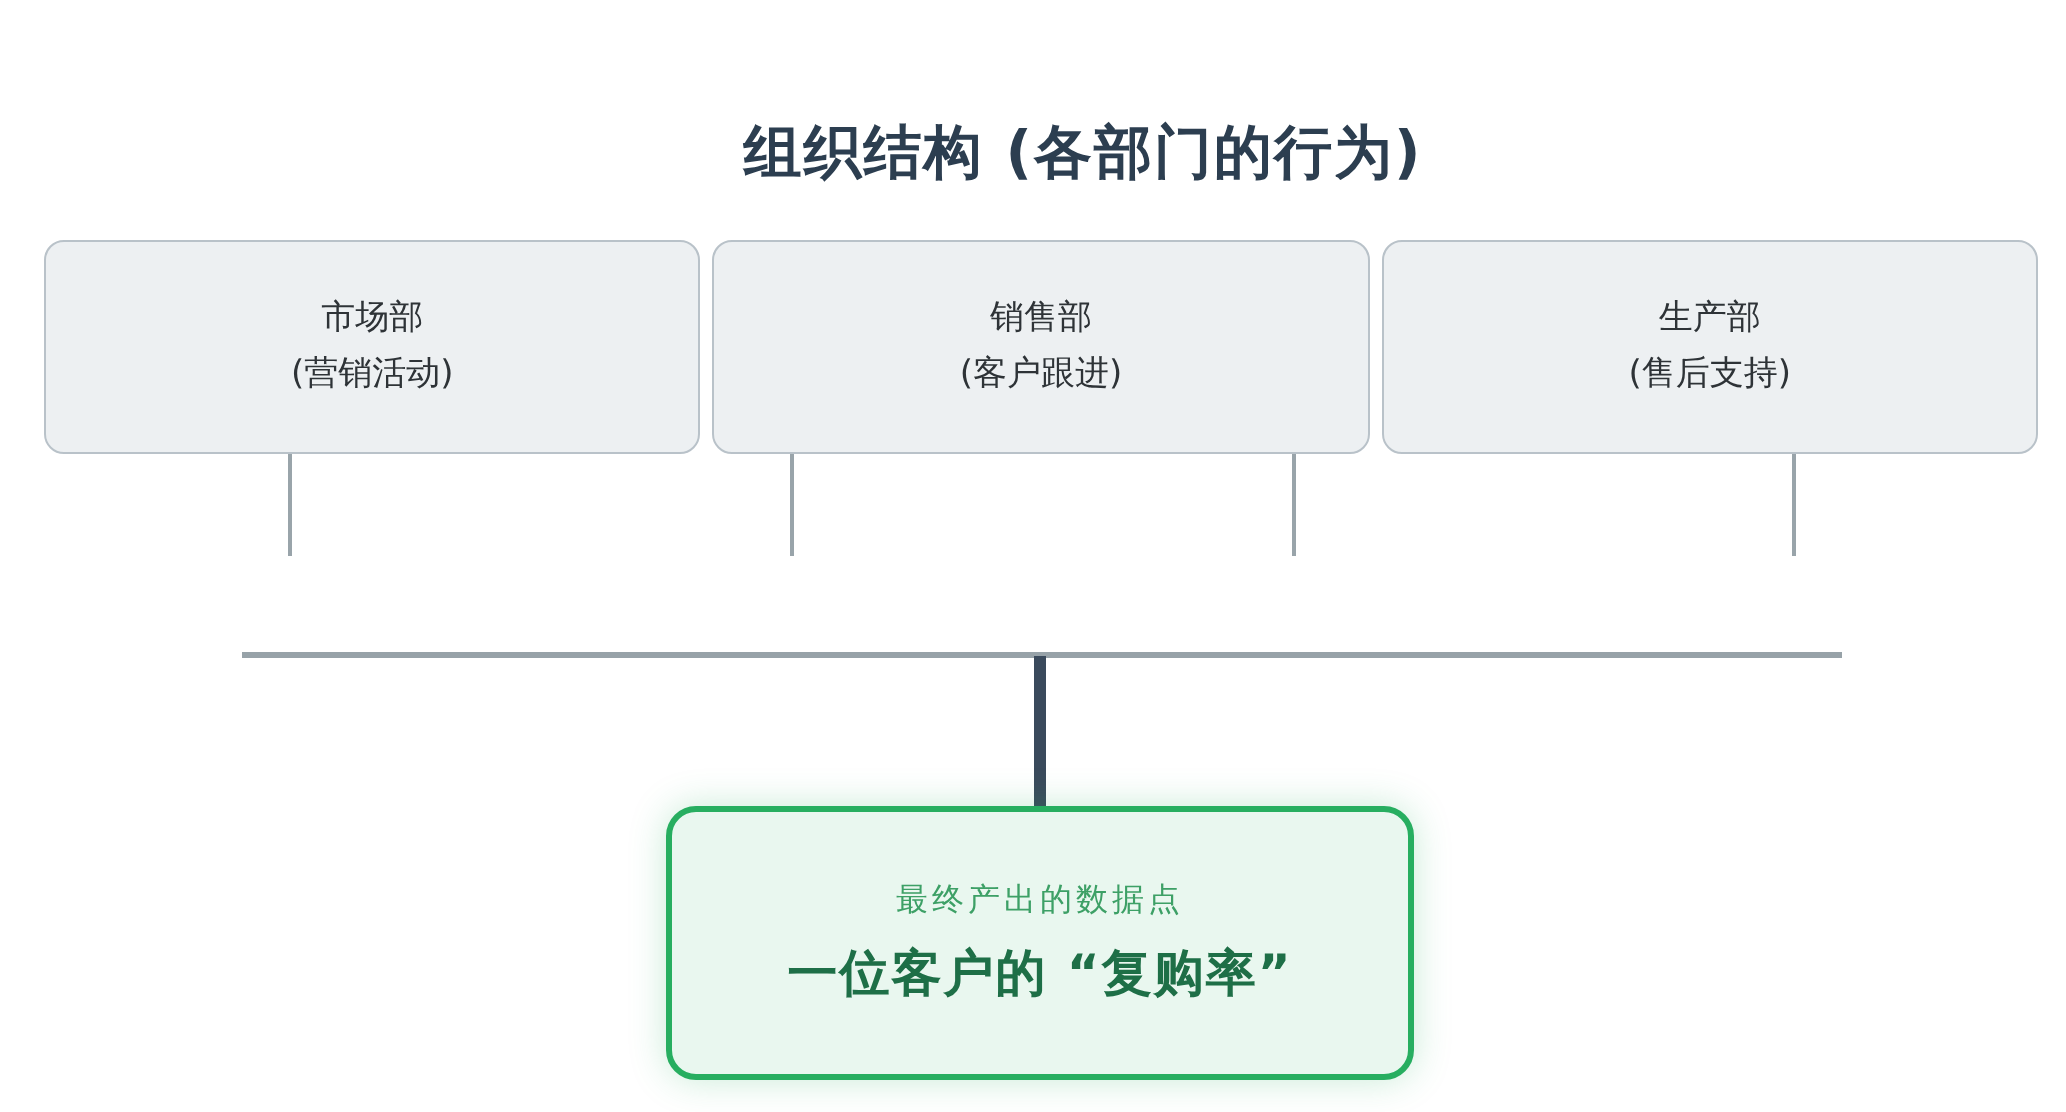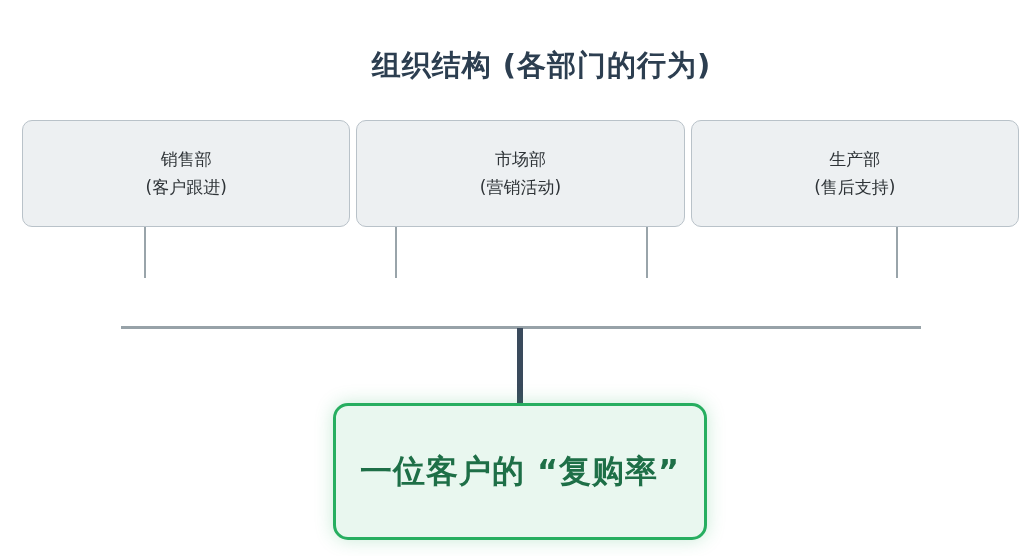--- a/index.html
+++ b/index.html
@@ -13,21 +13,21 @@
     width: 1033px;
     height: 556px;
     background: #ffffff;
     overflow: hidden;
   }
   .title {
     position: absolute;
     top: 42px;
     left: 50px;
     right: 0;
-    margin: 4px;
+    margin: 15px;
     text-align: center;
     font-size: 29px;
     font-weight: 700;
     color: #2c3e50;
     letter-spacing: 1px;
   }
   .dept-row {
     position: absolute;
     left: 22px;
     top: 120px;
@@ -98,54 +98,55 @@
     justify-content: center;
     gap: 9px;
   }
   .output-label {
     font-size: 16px;
     color: #3da066;
     letter-spacing: 2px;
     text-align: center;
   }
   .output-value {
-    font-size: 32px;
+    font-size: 25px;
     font-weight: 700;
     color: #1e6f47;
     letter-spacing: 1px;
     text-align: left;
   }
 </style>
 </head>
 <body>
 
 <div class="canvas">
 
   <h1 class="title">组织结构 (各部门的行为)</h1>
 
   <div class="dept-row">
     <div class="dept-box">
+      <div class="dept-name">市场部</div>
+      <div class="dept-behavior">(营销活动)</div>
+    </div>
+    <div class="dept-box">
       <div class="dept-name">销售部</div>
       <div class="dept-behavior">(客户跟进)</div>
-    </div>
-    <div class="dept-box">
-      <div class="dept-name">市场部</div>
-      <div class="dept-behavior">(营销活动)</div>
     </div>
     <div class="dept-box">
       <div class="dept-name">生产部</div>
       <div class="dept-behavior">(售后支持)</div>
     </div>
   </div>
 
   <div class="stub stub-1"></div>
   <div class="stub stub-2"></div>
   <div class="stub stub-3"></div>
   <div class="stub stub-4"></div>
 
   <div class="hline"></div>
   <div class="trunk"></div>
 
   <div class="output-box">
+    <div class="output-label">最终产出的数据点</div>
     <div class="output-value">一位客户的 “复购率”</div>
   </div>
 
 </div>
 
 </body></html>

